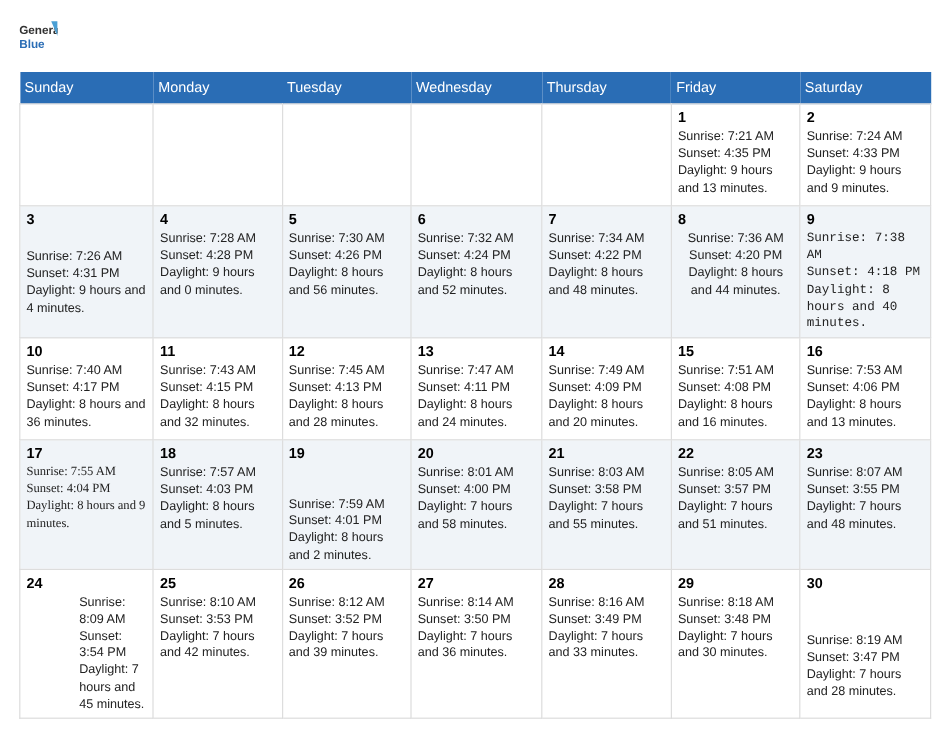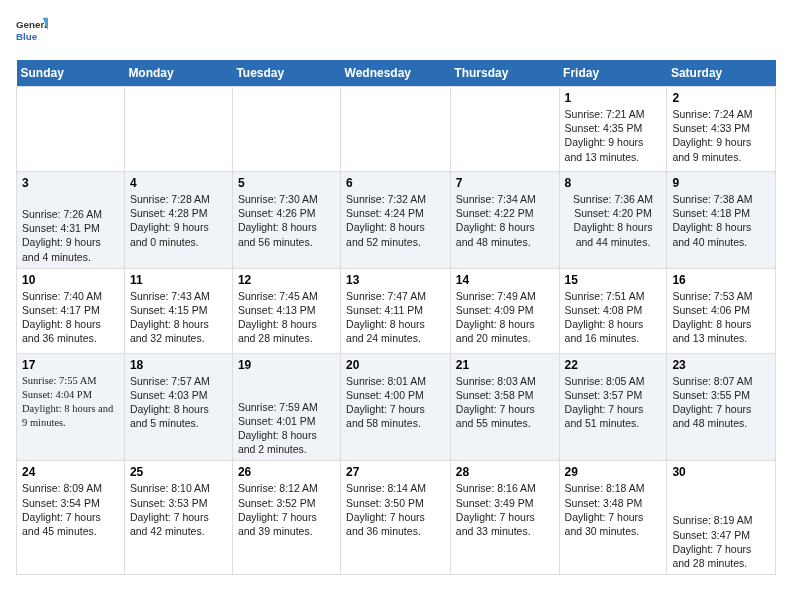--- a/index.html
+++ b/index.html
@@ -42,21 +42,21 @@
       width: 100%;
       border-collapse: collapse;
       font-size: 11px;
     }
     thead tr th {
       background-color: #2a6db5;
       color: #fff;
       padding: 6px 4px;
       text-align: left;
       font-size: 12px;
-      font-weight: bold;
+      font-weight: normal;
     }
     tbody tr {
       vertical-align: top;
     }
     tbody tr:nth-child(odd) {
       background-color: #fff;
     }
     tbody tr:nth-child(even) {
       background-color: #f0f4f8;
     }
@@ -164,21 +164,21 @@
 Daylight: 8 hours and 48 minutes.</div>
         </td>
         <td>
           <span class="day-number">8</span>
           <div class="day-info" style="white-space: pre-line; text-align: center;">Sunrise: 7:36 AM
 Sunset: 4:20 PM
 Daylight: 8 hours and 44 minutes.</div>
         </td>
         <td>
           <span class="day-number">9</span>
-          <div class="day-info" style="white-space: pre-line;">Sunrise: 7:38 AM
+          <div class="day-info" style="white-space: pre-line; font-family: Liberation Mono, monospace;">Sunrise: 7:38 AM
 Sunset: 4:18 PM
 Daylight: 8 hours and 40 minutes.</div>
         </td>
       </tr>
       <tr>
         <td>
           <span class="day-number">10</span>
           <div class="day-info" style="white-space: pre-line;">Sunrise: 7:40 AM
 Sunset: 4:17 PM
 Daylight: 8 hours and 36 minutes.</div>
@@ -260,21 +260,21 @@
         <td>
           <span class="day-number">23</span>
           <div class="day-info" style="white-space: pre-line;">Sunrise: 8:07 AM
 Sunset: 3:55 PM
 Daylight: 7 hours and 48 minutes.</div>
         </td>
       </tr>
       <tr>
         <td>
           <span class="day-number">24</span>
-          <div class="day-info" style="white-space: pre-line;">Sunrise: 8:09 AM
+          <div class="day-info" style="white-space: pre-line; margin-left: 44px;">Sunrise: 8:09 AM
 Sunset: 3:54 PM
 Daylight: 7 hours and 45 minutes.</div>
         </td>
         <td>
           <span class="day-number">25</span>
           <div class="day-info" style="white-space: pre-line;">Sunrise: 8:10 AM
 Sunset: 3:53 PM
 Daylight: 7 hours and 42 minutes.</div>
         </td>
         <td>

